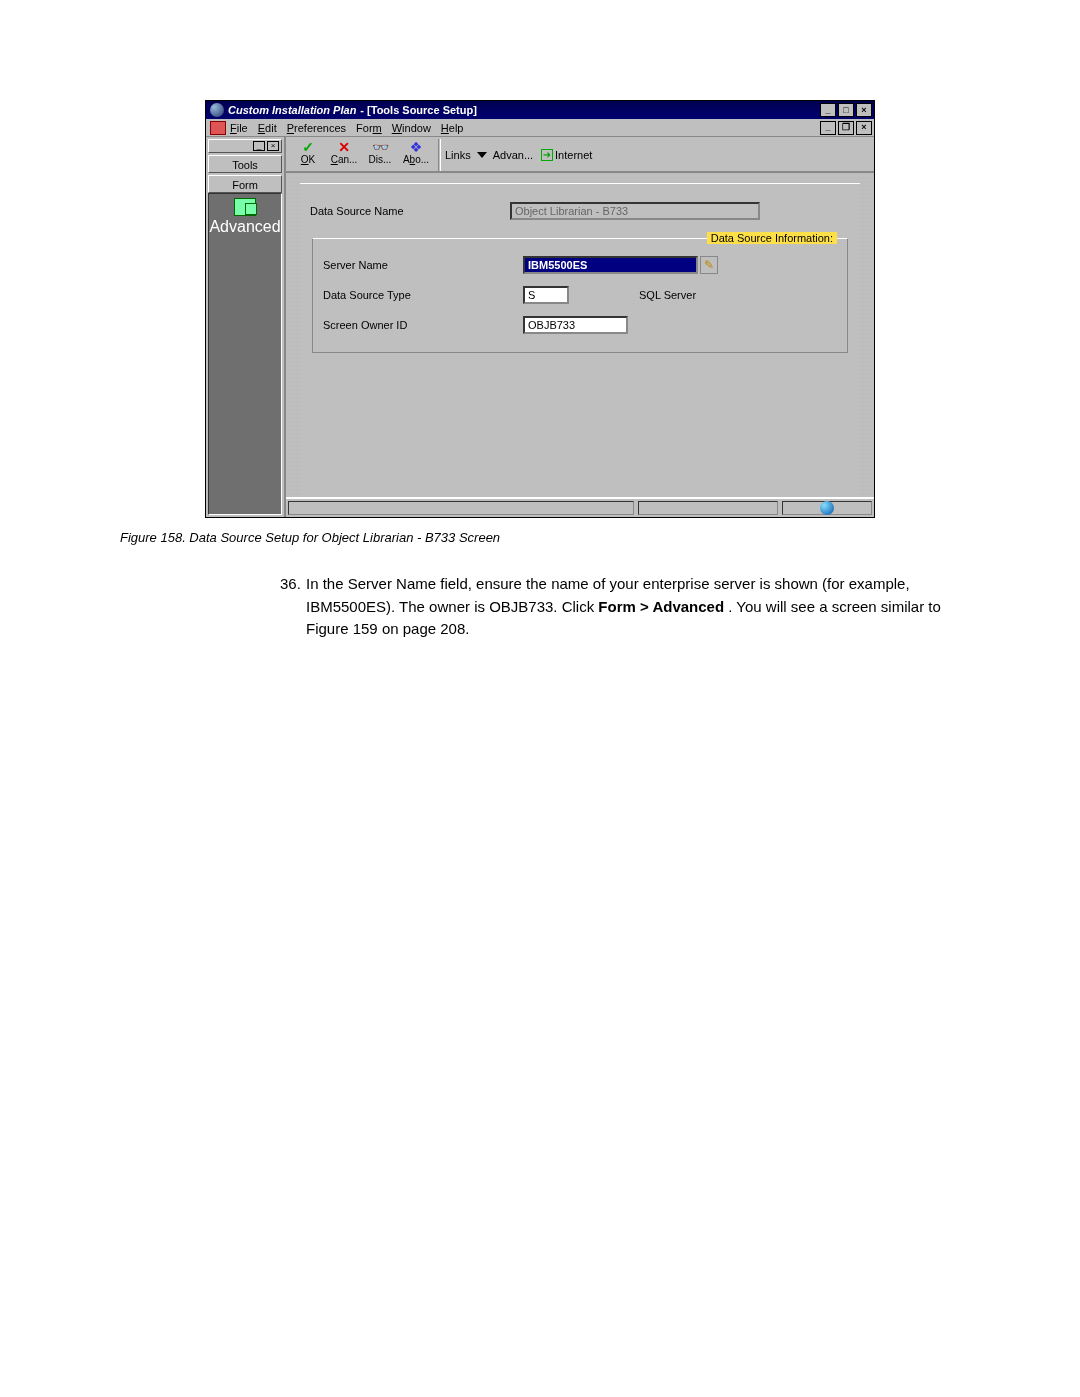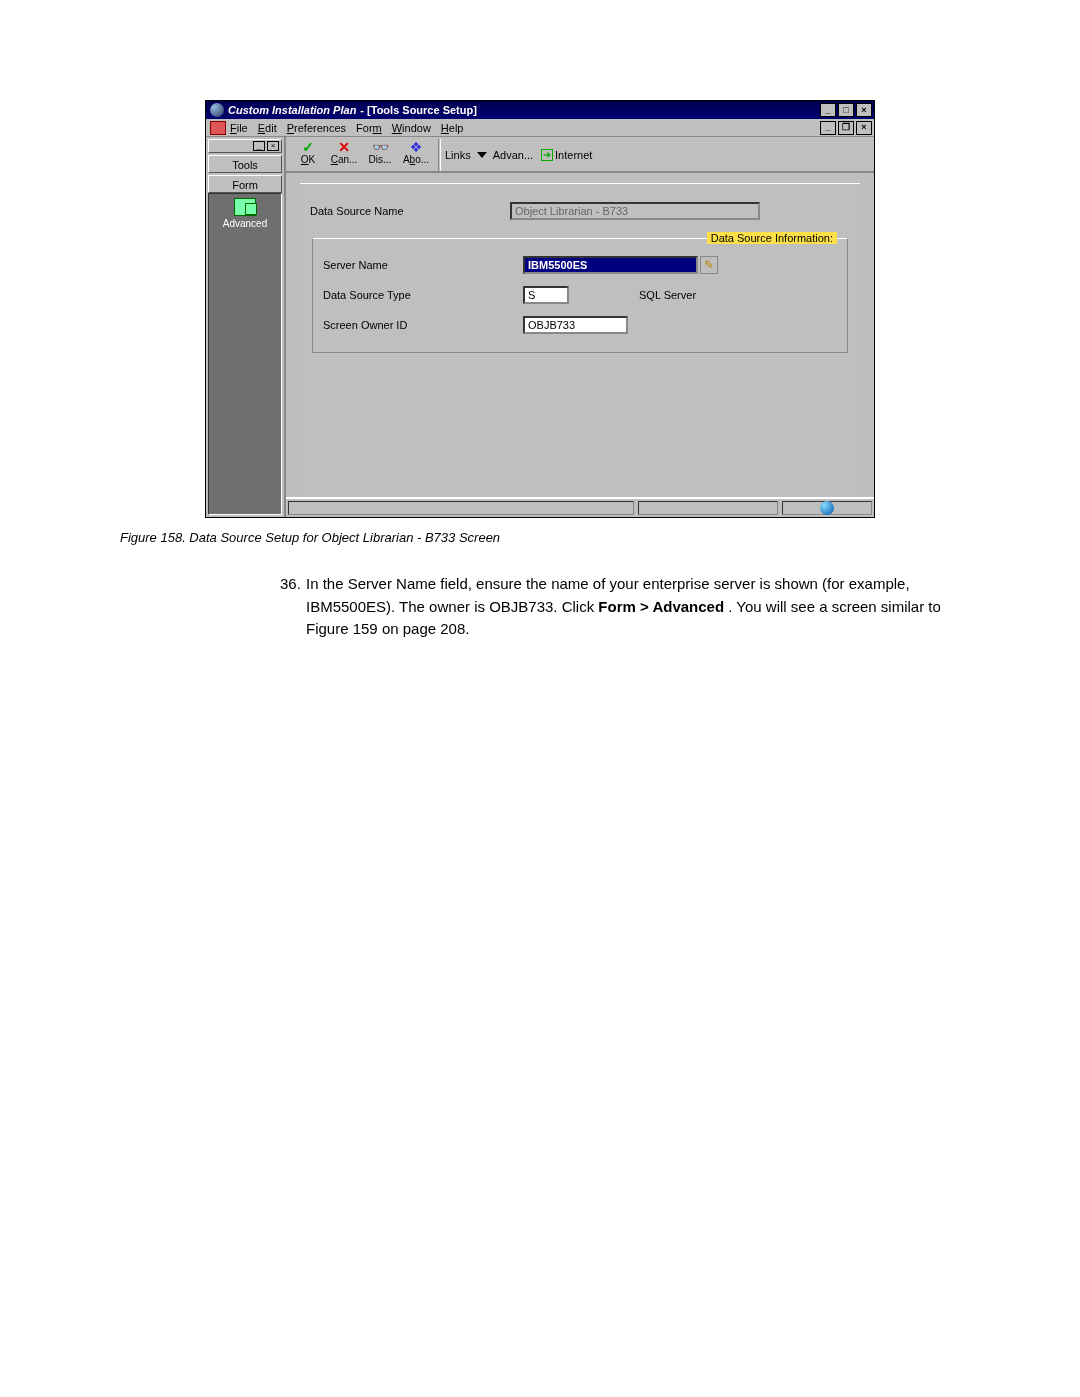--- a/index.html
+++ b/index.html
@@ -108,21 +108,21 @@
     padding-top:4px;
   }
   .side-dark .adv-icon{
     width:22px;height:18px;background:#7fa; border:1px solid #060;
     position:relative;
   }
   .side-dark .adv-icon::after{
     content:"";position:absolute;left:10px;top:4px;width:10px;height:10px;background:#7fa;border:1px solid #060;
   }
   .side-dark .adv-label{
-    color:#fff;font-size:10px;margin-top:2px;
+    color:#fff;font-size:16px;margin-top:2px;
   }
 
   .mainarea{
     flex:1;
     background:#bfbfbf;
     display:flex;flex-direction:column;
   }
   .toolbar{
     height:36px;
     border-bottom:2px inset #888;

